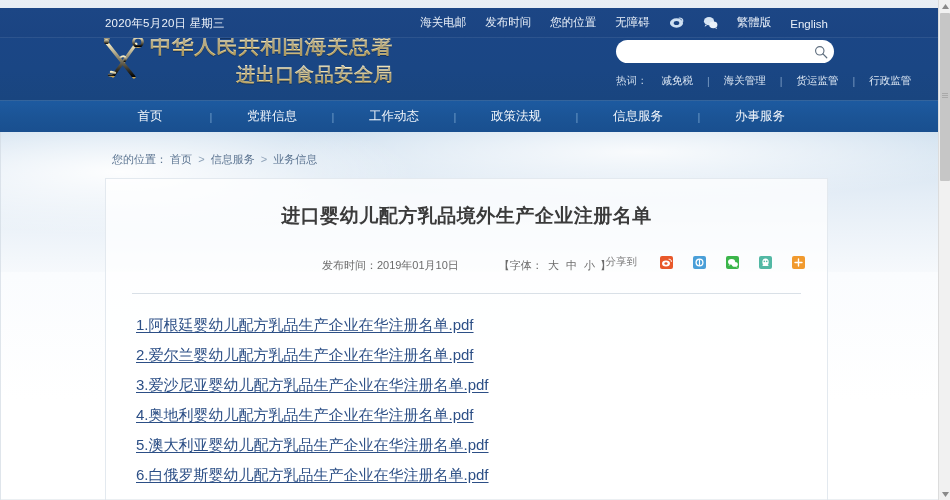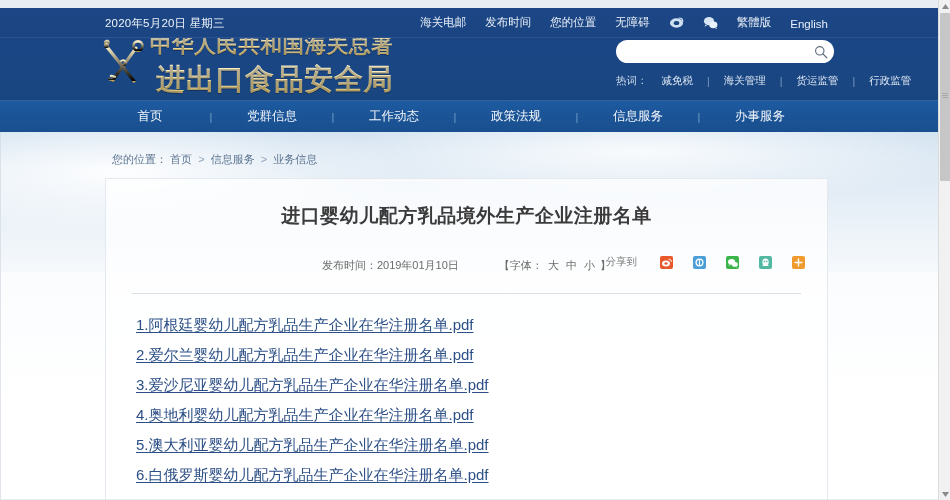--- a/index.html
+++ b/index.html
@@ -69,21 +69,21 @@
     color: #f0e3b8;
     font-family: "Liberation Serif", serif;
     font-weight: bold;
     text-align: right;
     line-height: 1.04;
   }
   .brand-text .l1 { font-size: 21.5px; letter-spacing: .6px;
     background: linear-gradient(to bottom,#fdf4cf,#e4c878);
     -webkit-background-clip: text; -webkit-text-fill-color: transparent;
     text-shadow: 0 1px 0 rgba(0,0,0,.25);}
-  .brand-text .l2 { font-size: 29px; letter-spacing: .6px; margin-top: 8px;
+  .brand-text .l2 { font-size: 19px; letter-spacing: .6px; margin-top: 8px;
     background: linear-gradient(to bottom,#fdf4cf,#e4c878);
     -webkit-background-clip: text; -webkit-text-fill-color: transparent;
     text-shadow: 0 1px 0 rgba(0,0,0,.25);}
 
   .searchbox {
     position: absolute; left: 616px; top: 10px;
     width: 218px; height: 23px;
     background: #fff; border-radius: 12px;
     display: flex; align-items: center;
   }

